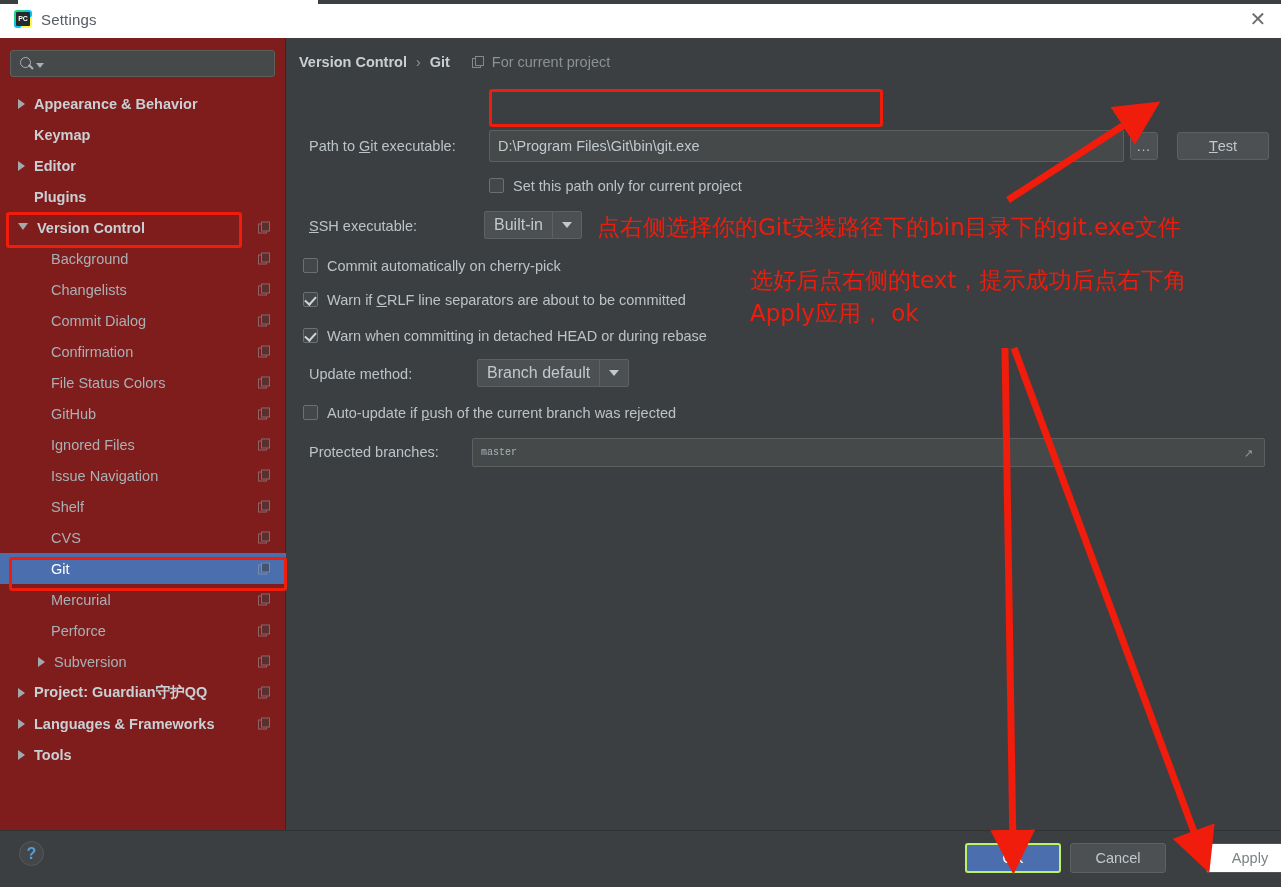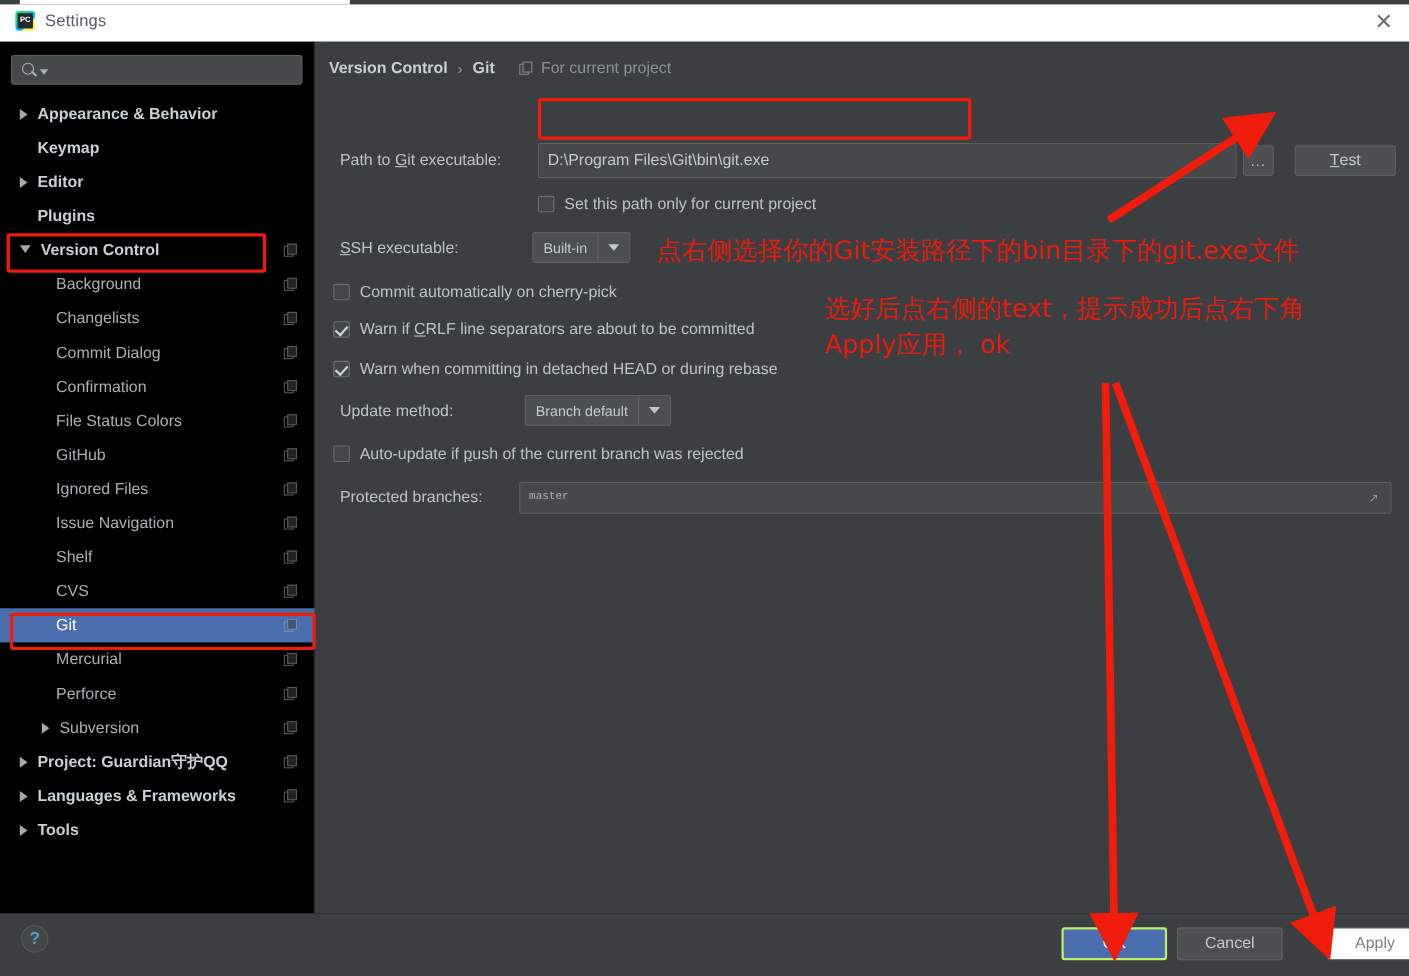--- a/index.html
+++ b/index.html
@@ -41,21 +41,21 @@
     display:flex; align-items:center; justify-content:center;
     color:#6d6d6d; font-size:20px; font-weight:300; cursor:pointer;
   }
 
   
   #shell{ position:absolute; left:0; top:38px; width:1281px; height:849px; background:#3c3f41; }
 
   
   #sidebar{
     position:absolute; left:0; top:0; width:286px; height:792px;
-    background:#000000; border-right:1px solid #2b2b2b;
+    background:#7f1d1d; border-right:1px solid #2b2b2b;
   }
   #search-box{
     position:absolute; left:10px; top:12px; width:265px; height:27px;
     background:#45494a; border:1px solid #5e6060; border-radius:3px;
     display:flex; align-items:center; padding-left:8px;
   }
   .search-glyph{ position:relative; width:16px; height:16px; }
   .search-glyph::before{
     content:""; position:absolute; left:1px; top:1px; width:9px; height:9px;
     border:1.6px solid #a9b0b4; border-radius:50%;
@@ -144,21 +144,21 @@
     content:""; position:absolute; left:3px; top:1px;
     width:5px; height:9px; border:solid #cfd6da;
     border-width:0 2px 2px 0; transform:rotate(42deg);
   }
   .cbx-label{ position:absolute; color:#bcc3c7; font-size:14.5px; white-space:nowrap;}
 
   .combo{
     position:absolute; height:28px; background:#4c5052;
     border:1px solid #5e6163; border-radius:2px; display:flex; align-items:center;
   }
-  .combo .val{ padding:0 9px; color:#c2c9cd; font-size:13px; white-space:nowrap;}
+  .combo .val{ padding:0 9px; color:#c2c9cd; font-size:16px; white-space:nowrap;}
   .combo .divider{ width:1px; align-self:stretch; background:#5e6163;}
   .combo .carr{
     width:0;height:0;border-left:5px solid transparent;border-right:5px solid transparent;
     border-top:6px solid #c2c9cd; margin:0 9px;
   }
 
   .mono{ font-family:"Liberation Mono", monospace; font-size:10px; color:#a9b0b4; }
 
   #expand-glyph{
     position:absolute; right:8px; top:50%; transform:translateY(-50%);

